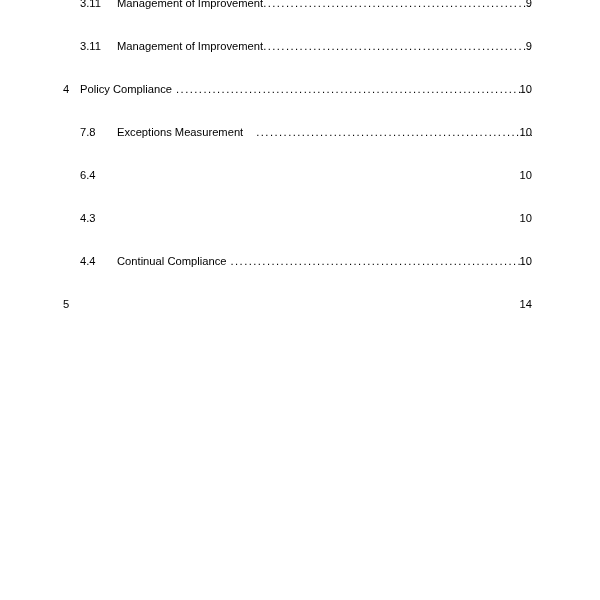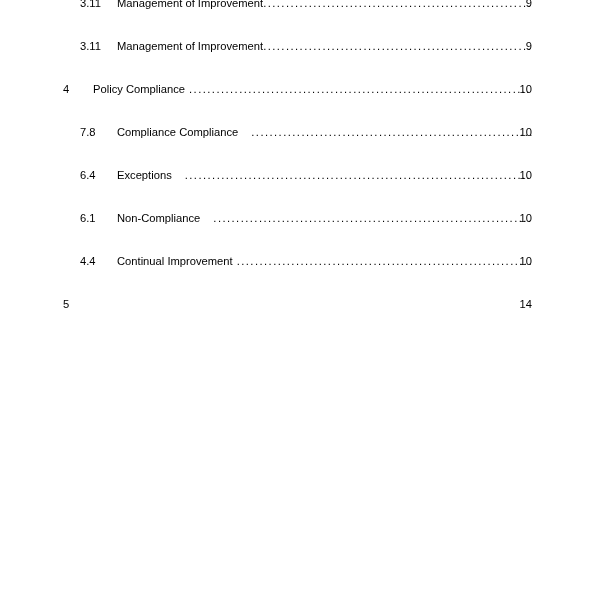--- a/index.html
+++ b/index.html
@@ -43,21 +43,21 @@
 
   .toc-num {
     position: absolute;
     top: 0;
     display: inline-block;
     text-align: left;
   }
 
   
   .lvl1 > .toc-num { left: 63px; }
-  .lvl1 > .toc-body { left: 93px; }
+  .lvl1 > .toc-body { left: 80px; }
 
   
   .lvl2 > .toc-num { left: 80px; }
   .lvl2 > .toc-body { left: 117px; }
 
   .toc-body {
     position: absolute;
     top: 0;
     right: 68px;
     display: flex;
@@ -146,54 +146,46 @@
         <span class="toc-leader"></span>
       </span>
       <span class="toc-page">
         <span class="toc-page-inner">10</span>
       </span>
     </div>
 
     <div class="toc-row lvl2 gap2">
       <span class="toc-num">7.8</span>
       <span class="toc-body">
-        <span class="toc-label">Compliance Compliance</span>
+        <span class="toc-label">Exceptions Measurement</span>
         <span class="toc-leader"></span>
       </span>
       <span class="toc-page">
         <span class="toc-page-inner">10</span>
       </span>
     </div>
 
     <div class="toc-row lvl2 gap2">
       <span class="toc-num">6.4</span>
-      <span class="toc-body">
-        <span class="toc-label">Exceptions</span>
-        <span class="toc-leader"></span>
-      </span>
       <span class="toc-page">
         <span class="toc-page-inner">10</span>
       </span>
     </div>
 
     <div class="toc-row lvl2 gap2">
-      <span class="toc-num">6.1</span>
-      <span class="toc-body">
-        <span class="toc-label">Non-Compliance</span>
-        <span class="toc-leader"></span>
-      </span>
+      <span class="toc-num">4.3</span>
       <span class="toc-page">
         <span class="toc-page-inner">10</span>
       </span>
     </div>
 
     <div class="toc-row lvl2 gap1">
       <span class="toc-num">4.4</span>
       <span class="toc-body">
-        <span class="toc-label">Continual Improvement</span>
+        <span class="toc-label">Continual Compliance</span>
         <span class="toc-leader"></span>
       </span>
       <span class="toc-page">
         <span class="toc-page-inner">10</span>
       </span>
     </div>
 
     <div class="toc-row lvl1 gap1">
       <span class="toc-num">5</span>
       <span class="toc-page">

